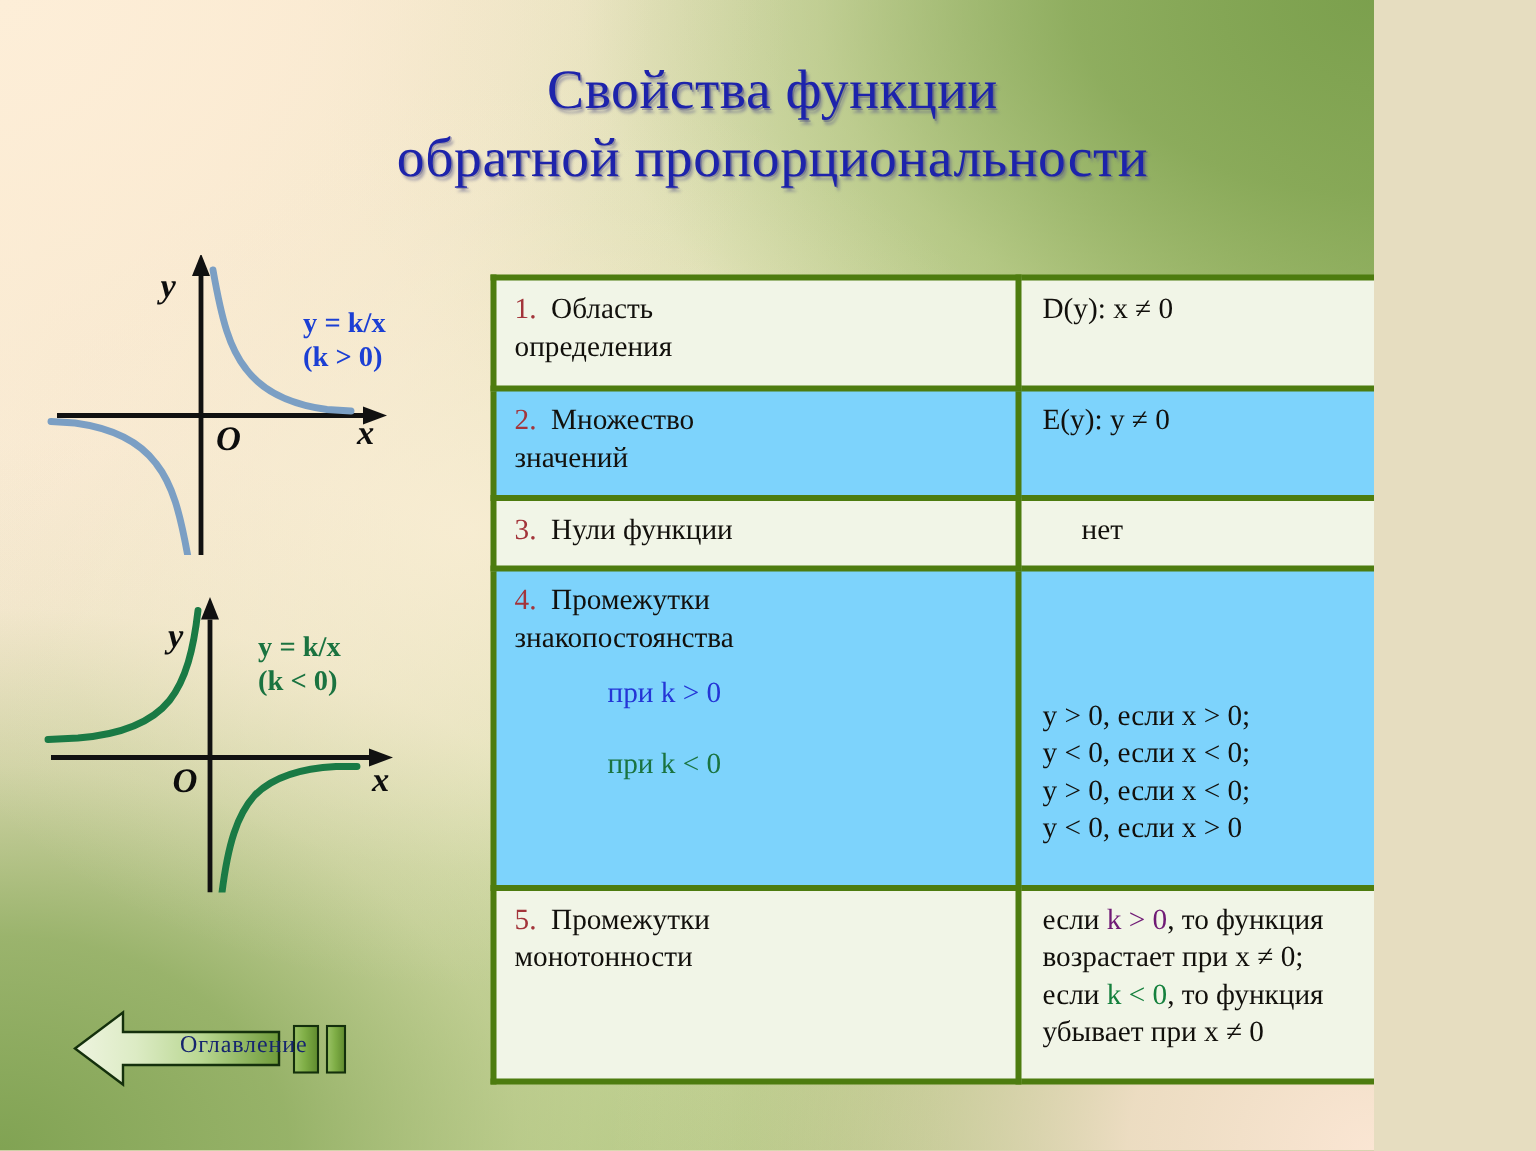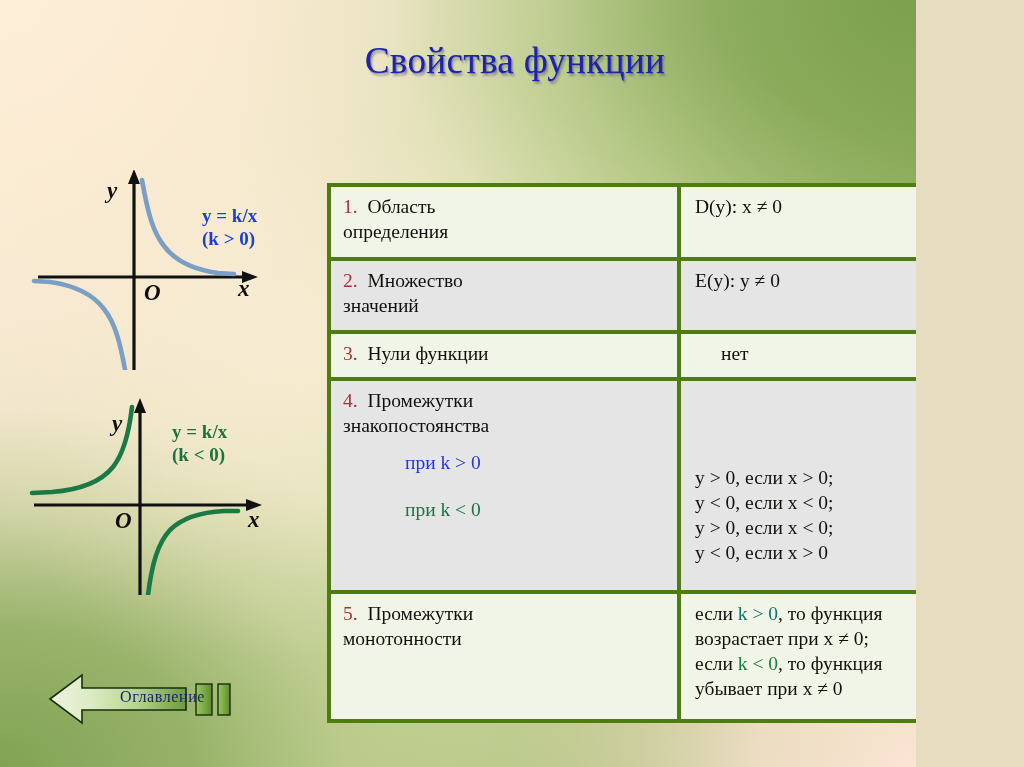--- a/index.html
+++ b/index.html
@@ -131,28 +131,28 @@
     border: 4px solid #4d7c0f;
     padding: 7px 10px 6px 12px;
     font-family: "Liberation Serif", serif;
     font-size: 19.5px;
     line-height: 25px;
     color: #12100c;
   }
   #table td.c-left  { width: 324px; }
   #table td.c-right { width: 322px; padding-left: 14px; }
   tr.light td  { background: #f1f5e7; }
-  tr.shade td  { background: #e5e5e5; margin-left: 32px; }
+  tr.shade td  { background: #7dd3fc; margin-left: 32px; }
 
   .rownum { color: #a3343a; }
   .indent-1 { display: block; padding-left: 62px; }
   .gap-line { display: block; height: 22px; }
   .k-pos { color: #2435d6; }
   .k-neg { color: #1a7340; }
-  .kglyph-pos { color: #0f766e; }
+  .kglyph-pos { color: #701a75; }
   .kglyph-neg { color: #15803d; }
   .nl { display: block; }
   .nudge { display: block; padding-left: 26px; }
   .pad-top-r4 { padding-top: 84px !important; }
   .tight { line-height: 27px; }
 
   
   #nav { position: absolute; left: 48px; top: 668px; width: 240px; height: 62px; z-index: 22; }
   #nav-text {
     position: absolute;
@@ -169,20 +169,21 @@
 <div id="slide">
   <div class="bg-layer bg-base"></div>
   <div class="bg-layer bg-green-tr"></div>
   <div class="bg-layer bg-green-bl"></div>
   <div class="bg-layer bg-cream-tl"></div>
   <div class="bg-layer bg-cream-br"></div>
   <div class="bg-layer bg-cream-mid"></div>
 
   <div id="title">
     <div class="tline">Свойства функции</div>
+    <div class="tline">обратной пропорциональности</div>
   </div>
 
   <div class="graph" id="graph-top">
     <svg width="300" height="200" viewBox="0 0 300 200">
 
       <line x1="18" y1="107" x2="222" y2="107" stroke="#111111" stroke-width="3.2"></line>
       <polygon points="222,101 238,107 222,113" fill="#111111"></polygon>
 
       <line x1="114" y1="200" x2="114" y2="14" stroke="#111111" stroke-width="3.2"></line>
       <polygon points="108,14 114,-1 120,14" fill="#111111"></polygon>

